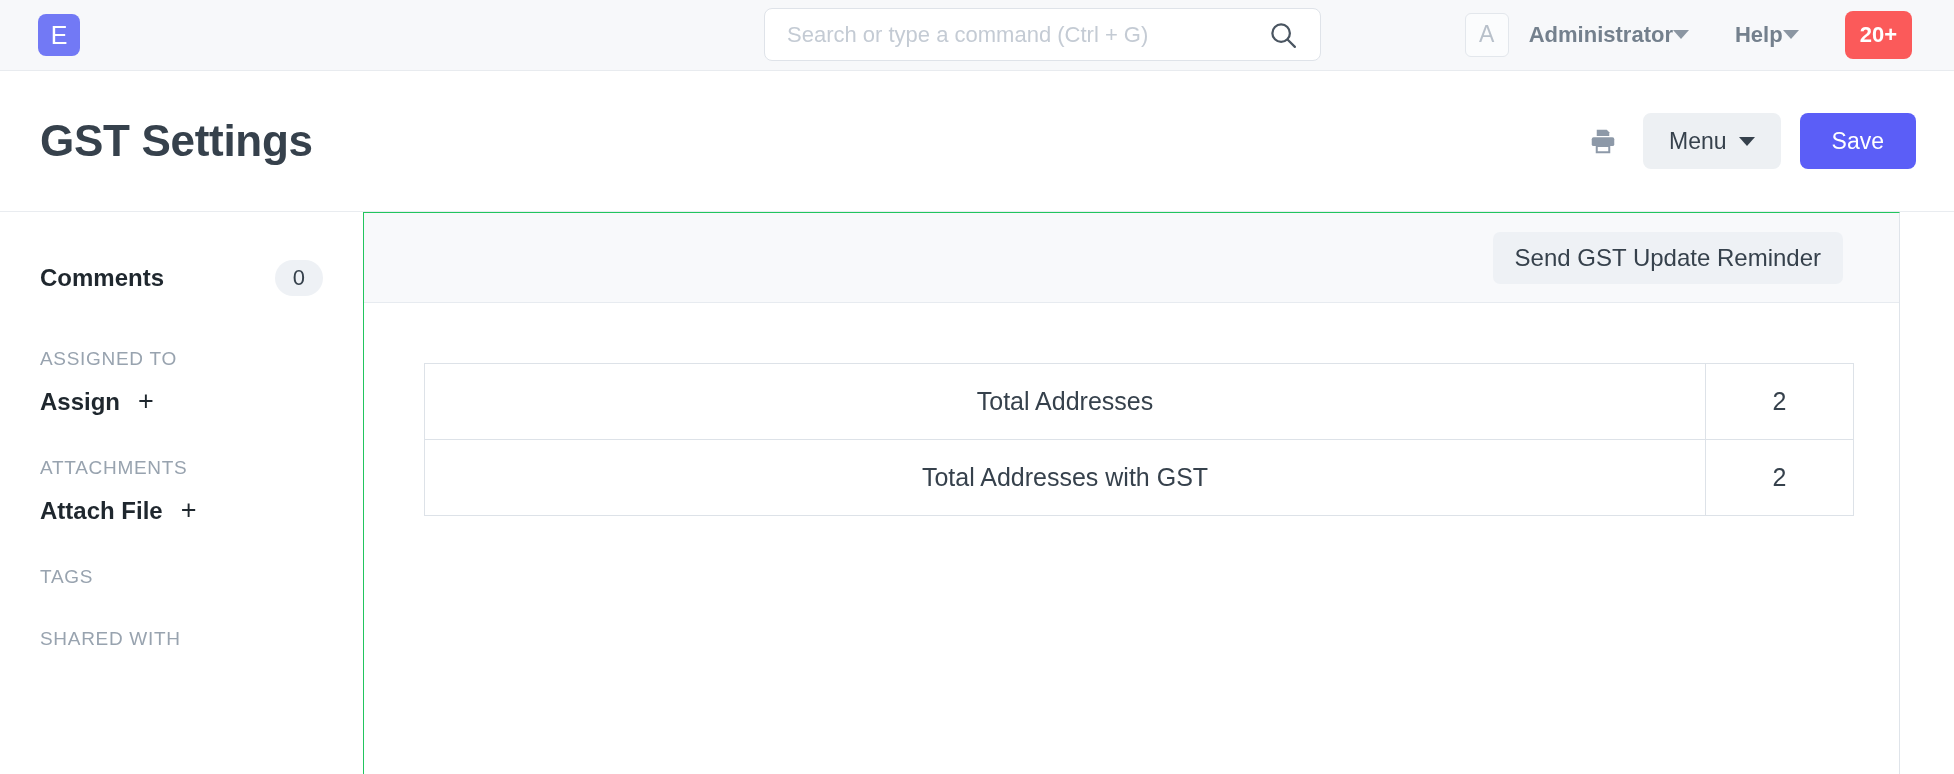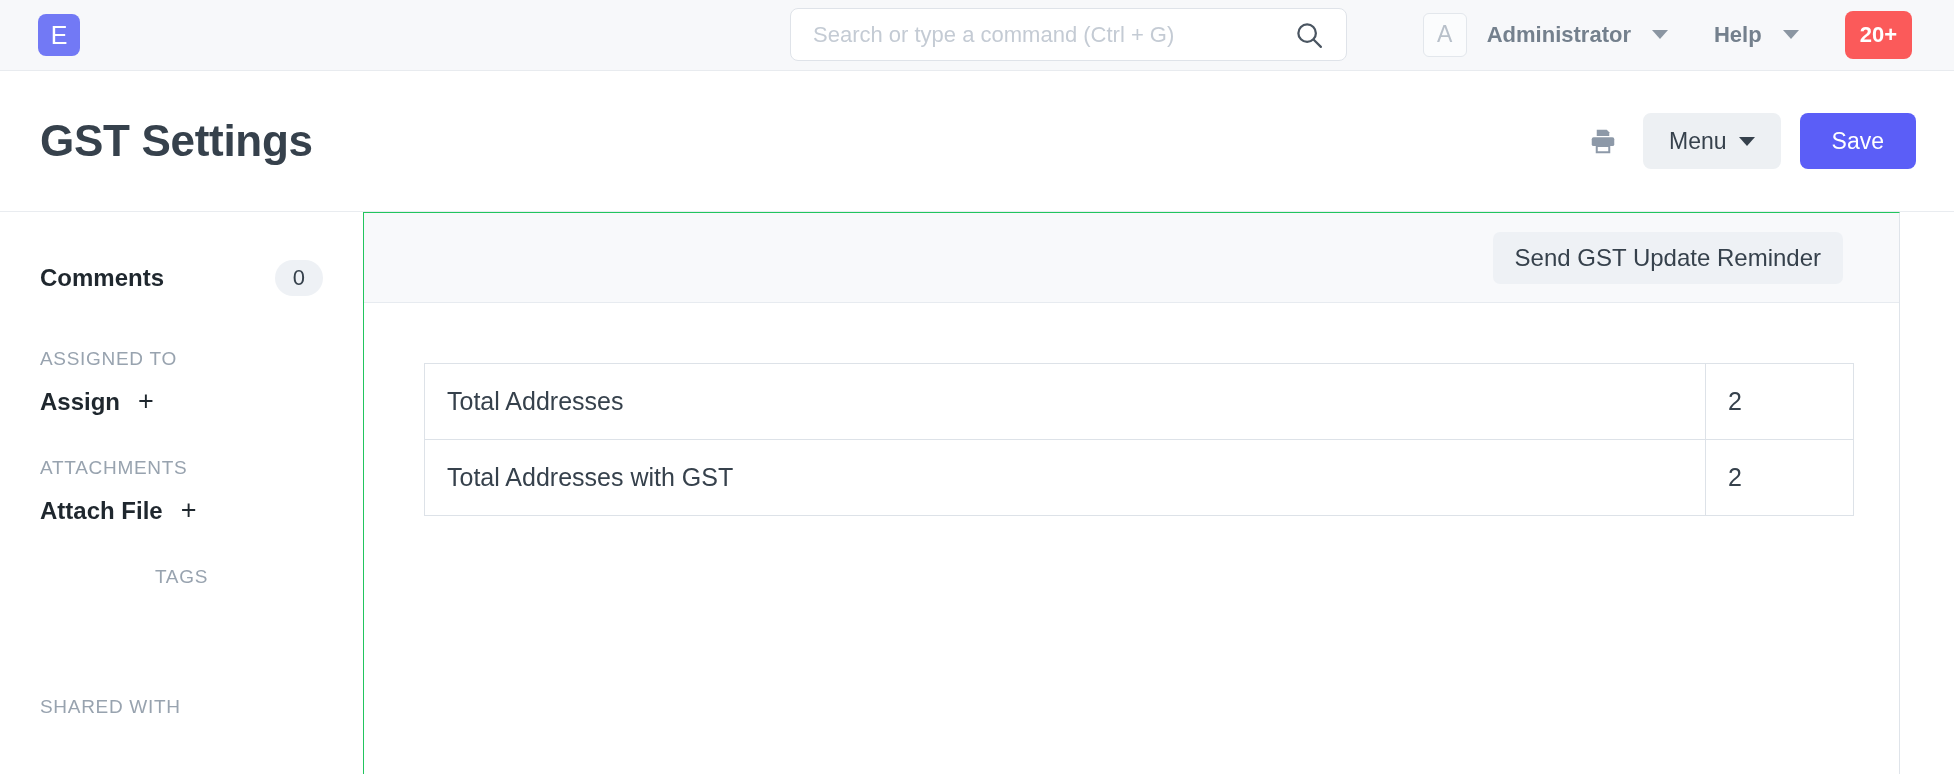--- a/index.html
+++ b/index.html
@@ -26,21 +26,21 @@
     border-radius: 8px;
     display: flex; align-items: center; justify-content: center;
     color: #ffffff;
     font-size: 25px;
     font-weight: 500;
     line-height: 1;
     cursor: pointer;
   }
   .search-wrap {
     position: absolute;
-    left: 790px;
+    left: 764px;
     top: 8px;
     width: 557px;
     height: 53px;
   }
   .search-box {
     width: 100%; height: 100%;
     background: #ffffff;
     border: 1px solid #dfe3e9;
     border-radius: 8px;
     display: flex;
@@ -75,21 +75,21 @@
     color: #b8c0ca;
     font-size: 23px;
     margin-right: 20px;
   }
   .nav-link {
     font-size: 22px;
     font-weight: bold;
     color: #74808d;
     display: flex;
     align-items: center;
-    gap: 21px;
+    gap: 0;
     cursor: pointer;
     margin-right: 46px;
   }
   .caret {
     width: 0; height: 0;
     border-left: 8px solid transparent;
     border-right: 8px solid transparent;
     border-top: 9px solid #8b96a2;
   }
   .badge-notif {
@@ -240,20 +240,21 @@
     border-collapse: collapse;
     border: 1px solid #dde2e8;
     margin-bottom: 48px;
   }
   .stat-table td {
     border: 1px solid #dde2e8;
     padding: 23px 22px;
     font-size: 25px;
     color: #36414c;
     height: 74px;
+    text-align: center;
   }
   .stat-table td.val { width: 148px; }
 
   .field-label {
     font-size: 23px;
     color: #8a95a1;
     margin-bottom: 12px;
   }
   .field-value {
     width: 680px;
@@ -342,21 +343,21 @@
     </div>
 
     <div class="side-section">
       <div class="side-label">ATTACHMENTS</div>
       <div class="side-action">
         <span>Attach File</span>
         <span class="plus">+</span>
       </div>
     </div>
 
-    <div class="side-section" style="margin-bottom:108px;text-align:center;">
+    <div class="side-section" style="margin-bottom:40px;">
       <div class="side-label">TAGS</div>
     </div>
 
     <div class="side-section">
       <div class="side-label">SHARED WITH</div>
     </div>
   </div>
 
   <div class="main-panel">
     <div class="panel-toolbar">

